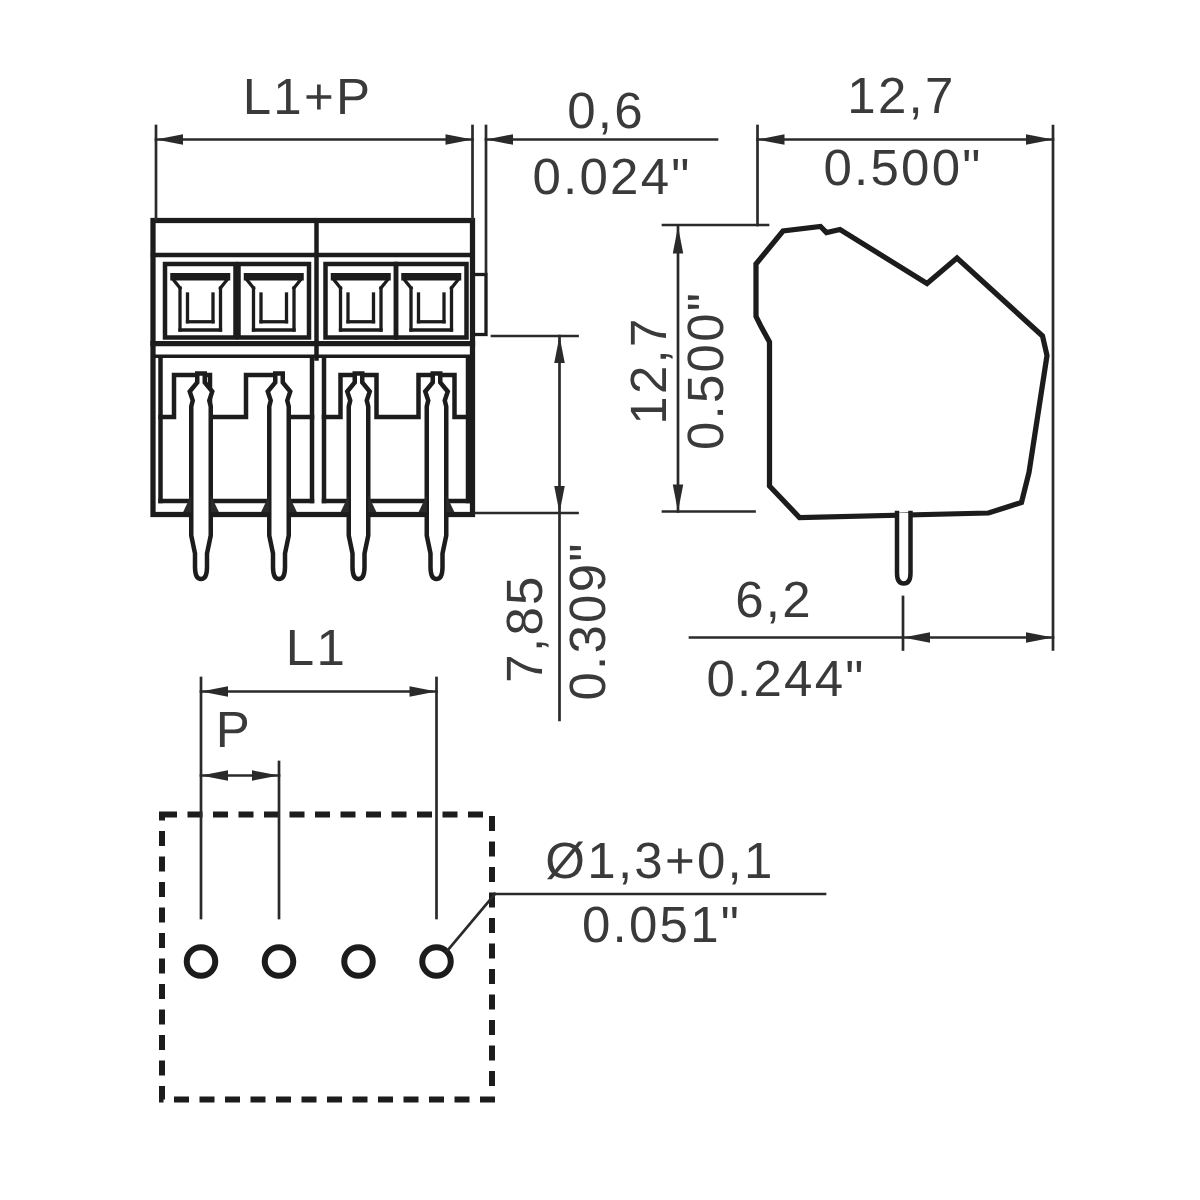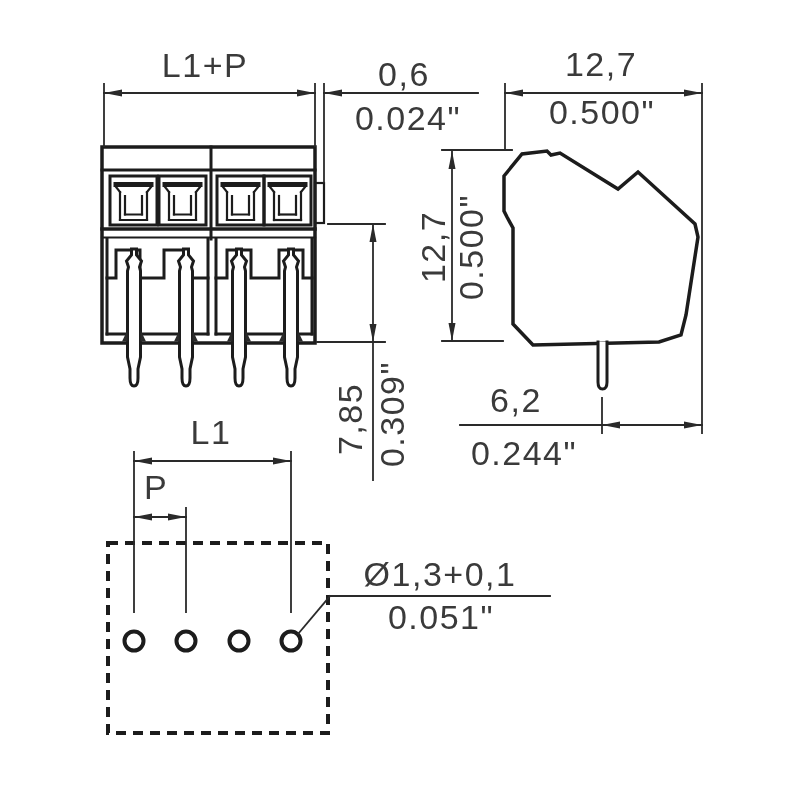--- a/index.html
+++ b/index.html
@@ -1,17 +1,17 @@
 <!DOCTYPE html>
 <html style="--line: #1c1c1c; --dim-line: #2a2a2a; --text: #3a3a3a; --background: #ffffff;"><head>
 <meta charset="utf-8">
 <style>
   :root { --line:#1c1c1c; --dim-line:#2a2a2a; --text:#3a3a3a; --background:#ffffff; }
   html,body { margin:0; padding:0; background:var(--background); }
-  .stage { position:relative; width:800px; height:800px; background:var(--background); overflow:hidden;border-radius:25px; }
+  .stage { position:relative; width:800px; height:800px; background:var(--background); overflow:hidden; }
   svg text {
     font-family:"Liberation Sans","DejaVu Sans",sans-serif;
     fill:var(--text);
     font-size:34px;
     letter-spacing:1.5px;
   }
   .obj   { stroke:var(--line); fill:none; stroke-width:3;   stroke-linejoin:miter; stroke-linecap:square; }
   .objk  { stroke:var(--line); fill:none; stroke-width:3.5; stroke-linejoin:miter; stroke-linecap:square; }
   .objt  { stroke:var(--line); fill:none; stroke-width:2.2; stroke-linecap:square; }
   .objb  { stroke:var(--line); fill:none; stroke-width:5;   stroke-linecap:square; }

